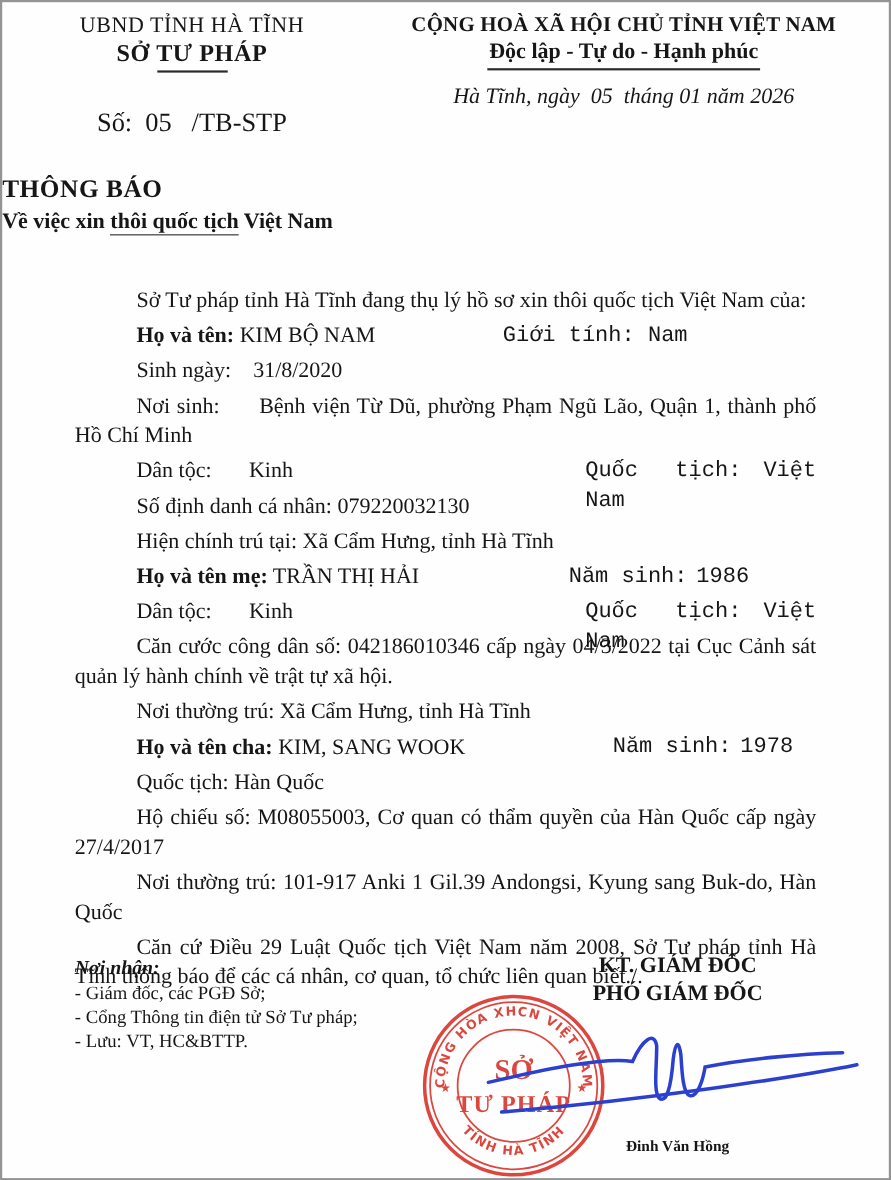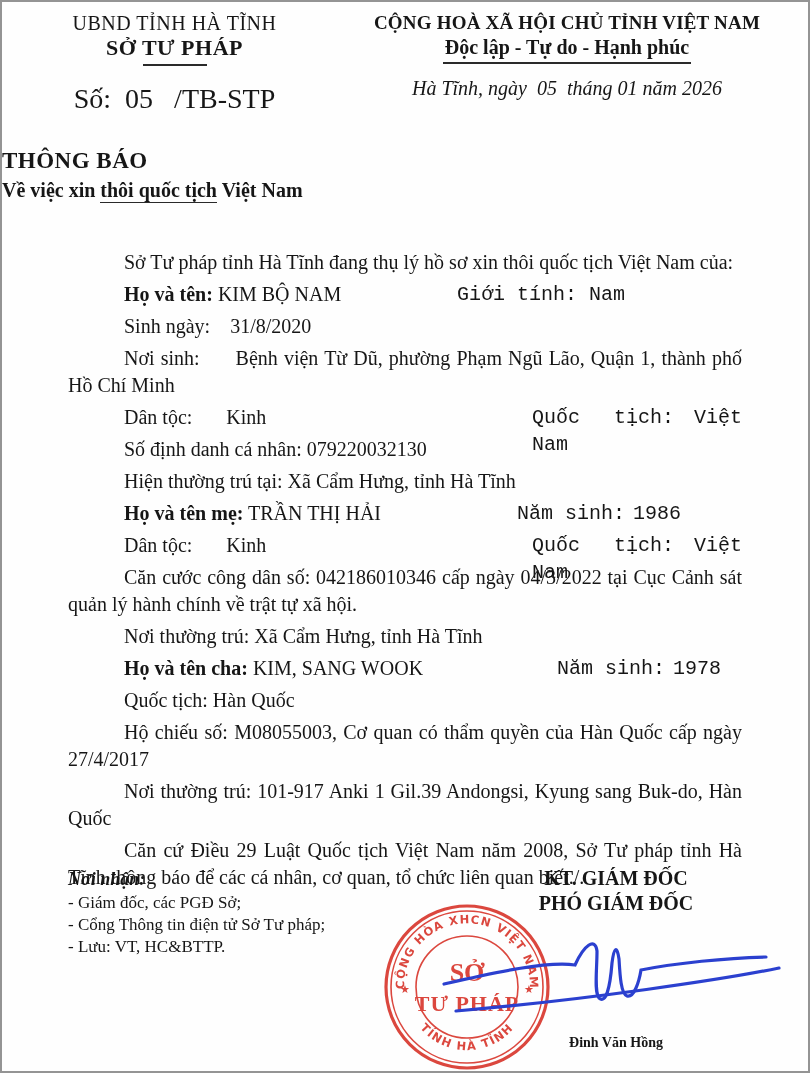--- a/index.html
+++ b/index.html
@@ -12,21 +12,21 @@
   .italic { font-style:italic; }
   .pre { white-space:pre-wrap; }
 
   
   .hdr { display:flex; padding-top:9px; }
   .hdr-left { width:345px; text-align:center; }
   .hdr-right { width:440px; text-align:center; }
   .org-parent { font-size:20px; line-height:24px; letter-spacing:.5px; }
   .org-name { font-size:22px; line-height:26px; letter-spacing:.5px; }
   .org-rule { width:64px; border-top:2px solid #2a2a2a; margin:3px auto 0; }
-  .doc-no { margin-top:17px; font-size:28px; }
+  .doc-no { margin-top:33px; font-size:24px; }
   .country { font-size:19px; line-height:24px; letter-spacing:.2px; }
   .motto { display:inline-block; font-size:20px; line-height:25px; border-bottom:2px solid #2a2a2a; padding:0 2px 2px; }
   .date-line { margin-top:13px; font-size:20px; }
 
   
   .title-block { text-align:left; margin-top:32px; }
   .doc-title { font-size:23px; line-height:28px; letter-spacing:.5px; }
   .doc-subtitle { font-size:20px; line-height:30px; }
   .u-part { border-bottom:1.8px solid #2a2a2a; padding-bottom:1px; }
 
@@ -96,21 +96,21 @@
 
     <p>
       <span>Dân tộc:</span><span class="tab w34"></span><span>Kinh</span>
       <span class="abs2" style="left:464px">
         <span>Quốc tịch:</span><span class="tab w20"></span><span>Việt Nam</span>
       </span>
     </p>
 
     <p>Số định danh cá nhân: 079220032130</p>
 
-    <p>Hiện thường trú tại: Xã Cẩm Hưng, tỉnh Hà Tĩnh</p>
+    <p>Hiện chính trú tại: Xã Cẩm Hưng, tỉnh Hà Tĩnh</p>
 
     <p>
       <span class="bold">Họ và tên mẹ:</span>
       <span>TRẦN THỊ HẢI</span>
       <span class="abs2" style="left:449px">
         <span>Năm sinh:</span><span class="tab w8"></span><span>1986</span>
       </span>
     </p>
 
     <p>

